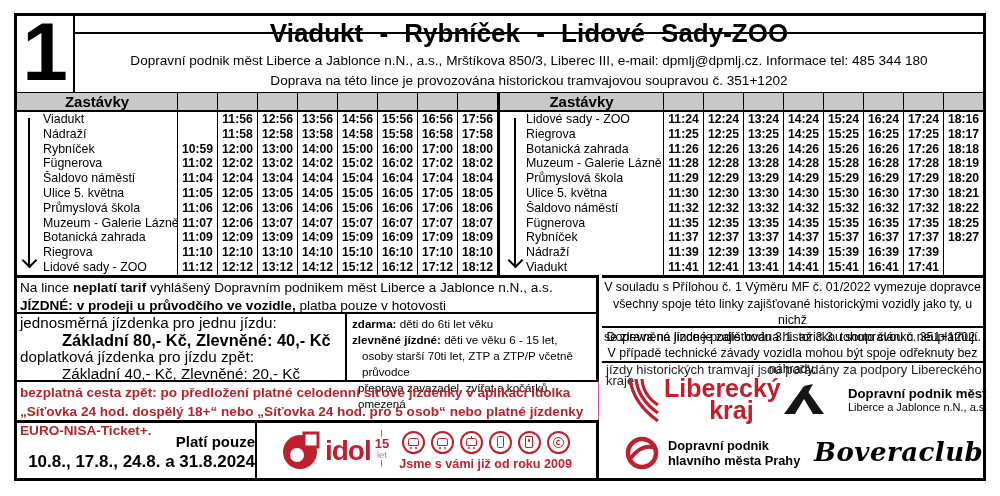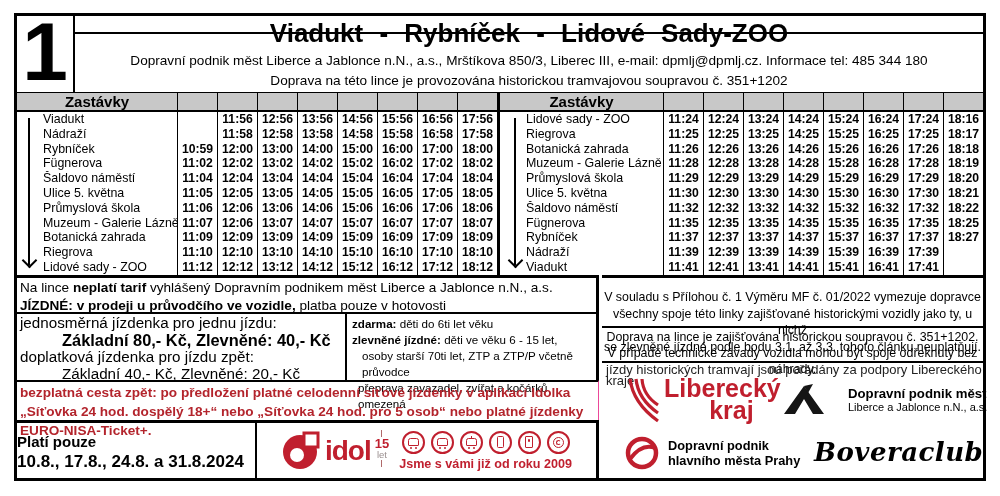--- a/index.html
+++ b/index.html
@@ -37,21 +37,21 @@
   .fare-l{width:330px;border-right:2px solid #000;padding:1px 3px;}
   .fare-l .fl1,.fare-l .fl3{font-size:15.2px;line-height:16.5px;}
   .fare-l .fl2{font-size:16.4px;font-weight:bold;line-height:17.5px;padding-left:42px;}
   .fare-l .fl4{font-size:15.2px;line-height:16.5px;padding-left:42px;}
   .fare-r{flex:1;padding:2px 5px;font-size:11.6px;line-height:16px;}
   .fare-r .ind1{padding-left:10px;}
   .fare-r .ind2{padding-left:6px;}
   .rednote{position:absolute;left:0;top:364px;width:582px;height:40px;border-top:2px solid #000;border-right:1px solid #ec4899;
            color:var(--textred);font-size:13.6px;font-weight:bold;line-height:19px;padding:1px 3px;}
   .bottomrow{position:absolute;left:0;top:404px;width:582px;height:58px;border-top:3px solid #000;border-right:3px solid #000;display:flex;}
-  .plati{width:240px;border-right:2px solid #000;text-align:left;padding-top:9px;}
+  .plati{width:240px;border-right:2px solid #000;text-align:right;padding-top:9px;}
   .plati .p1{font-size:15px;font-weight:bold;line-height:19px;}
   .plati .p2{font-size:17px;font-weight:bold;line-height:21px;}
 
   
   .idolbox{flex:1;display:flex;align-items:center;justify-content:center;gap:10px;}
   .idol-brand{display:flex;align-items:center;gap:4px;}
   .idol-word{font-size:28px;font-weight:bold;color:var(--red);letter-spacing:-1px;line-height:36px;}
   .idol-15{display:flex;flex-direction:column;align-items:center;line-height:10px;margin-top:-4px;}
   .idol-15 .tick{width:1px;height:7px;background:#b06a6a;}
   .idol-15 .y{font-size:13px;font-weight:bold;color:var(--red);line-height:13px;}
@@ -67,21 +67,21 @@
   .iglyph.phone-icon{width:7px;height:11.5px;border-radius:1.5px;}
   .iglyph.card-icon{width:8.5px;height:11.5px;border-radius:1px;}
   .iglyph.card-icon::after{content:'';position:absolute;left:2px;top:2px;width:2.5px;height:2.5px;border-radius:50%;background:var(--red);}
   .iglyph.coin-icon{width:11px;height:11px;border-radius:50%;}
   .iglyph.coin-icon::after{content:'';position:absolute;left:2.6px;top:2.6px;width:3px;height:3px;border:1.4px solid var(--red);border-radius:50%;border-right-color:transparent;}
   .slogan{font-size:12.6px;font-weight:bold;color:var(--red);margin-top:3px;white-space:nowrap;}
 
   
   .rightcol{position:absolute;left:585px;top:259px;right:0;bottom:0;}
   .boxA{position:absolute;left:0;top:0;right:0;height:51px;border-top:3px solid #000;
-        font-size:12.4px;text-align:center;line-height:16.5px;padding-top:11px;}
+        font-size:12.4px;text-align:center;line-height:16.5px;padding-top:1px;}
   .boxB{position:absolute;left:0;top:51px;right:0;height:35px;border-top:2px solid #000;
         font-size:12.4px;text-align:center;line-height:16px;padding-top:1px;}
   .boxC{position:absolute;left:0;top:86px;right:0;bottom:0;border-top:2px solid #000;}
   .support{font-size:13px;line-height:11px;padding:1px 0 0 4px;color:#222;}
 
   .lk{position:absolute;left:24px;top:14px;display:flex;align-items:flex-start;}
   .lk-text{color:var(--red);font-weight:bold;line-height:22px;font-size:25px;margin-left:2px;}
   .lk-text .l2{text-align:center;padding-left:18px;}
   .dpmlj{position:absolute;left:178px;top:20px;display:flex;align-items:center;gap:20px;}
   .dpmlj-text .l1{font-size:13.2px;font-weight:bold;line-height:15px;white-space:nowrap;}

